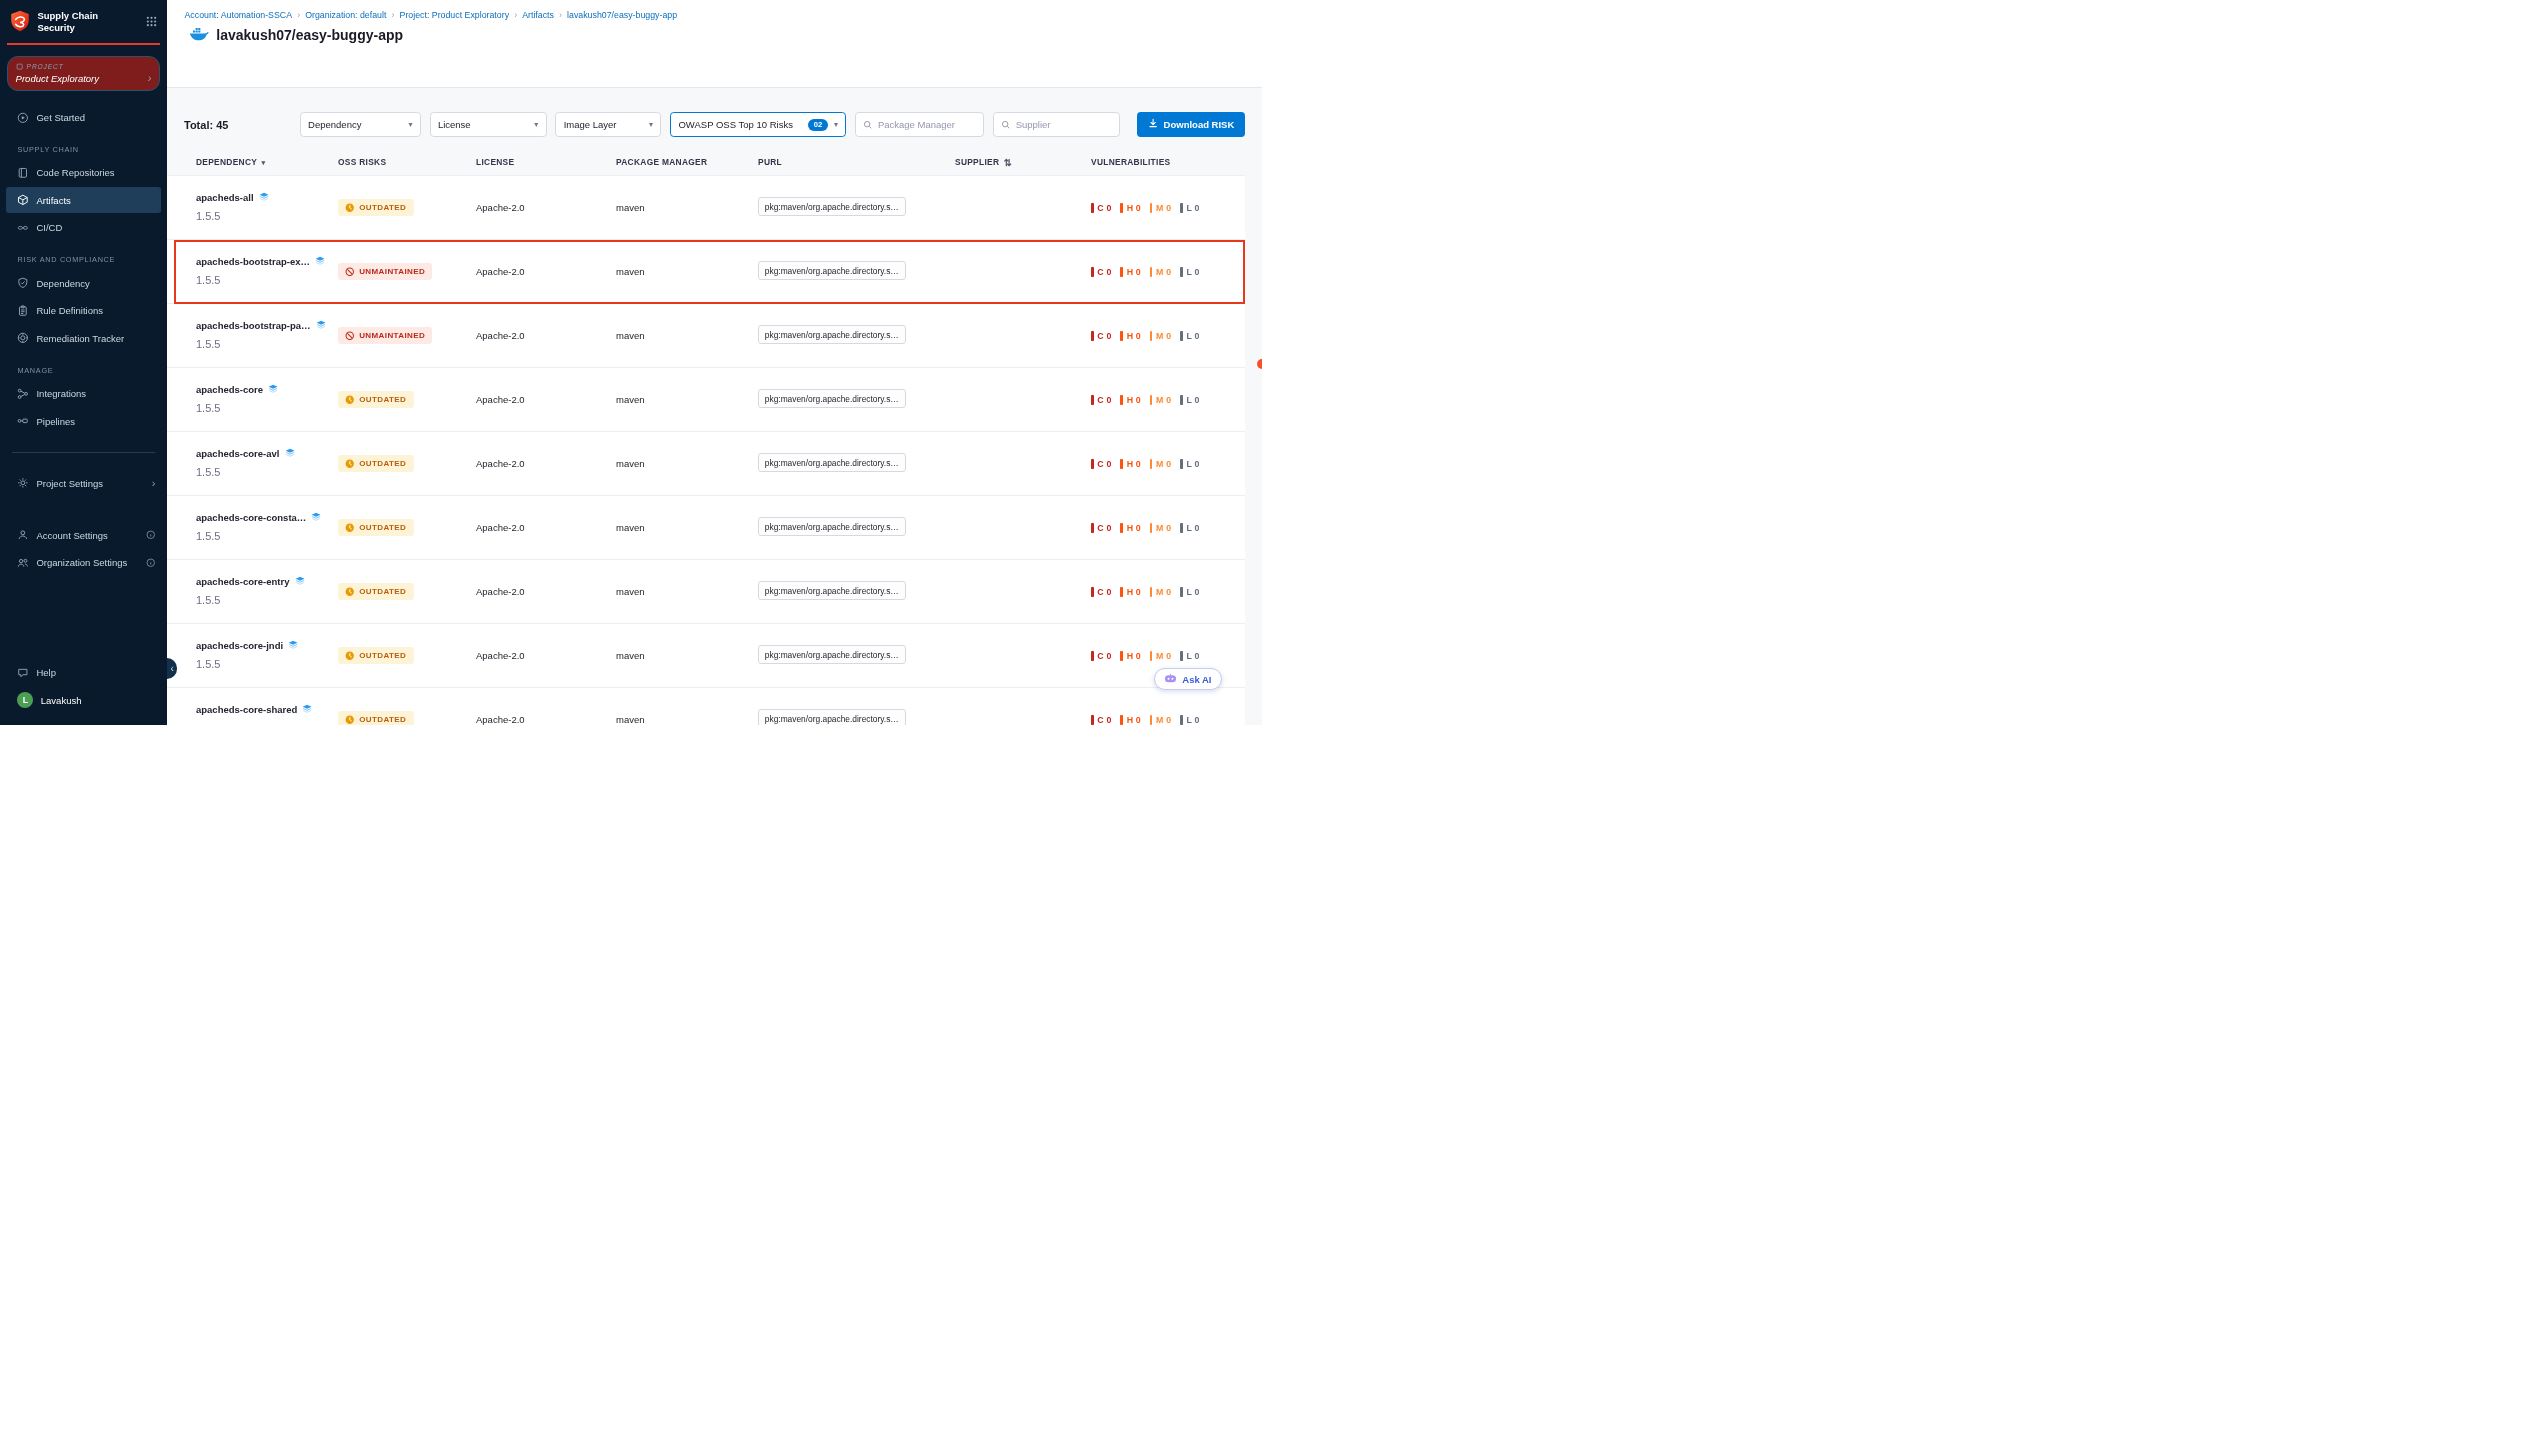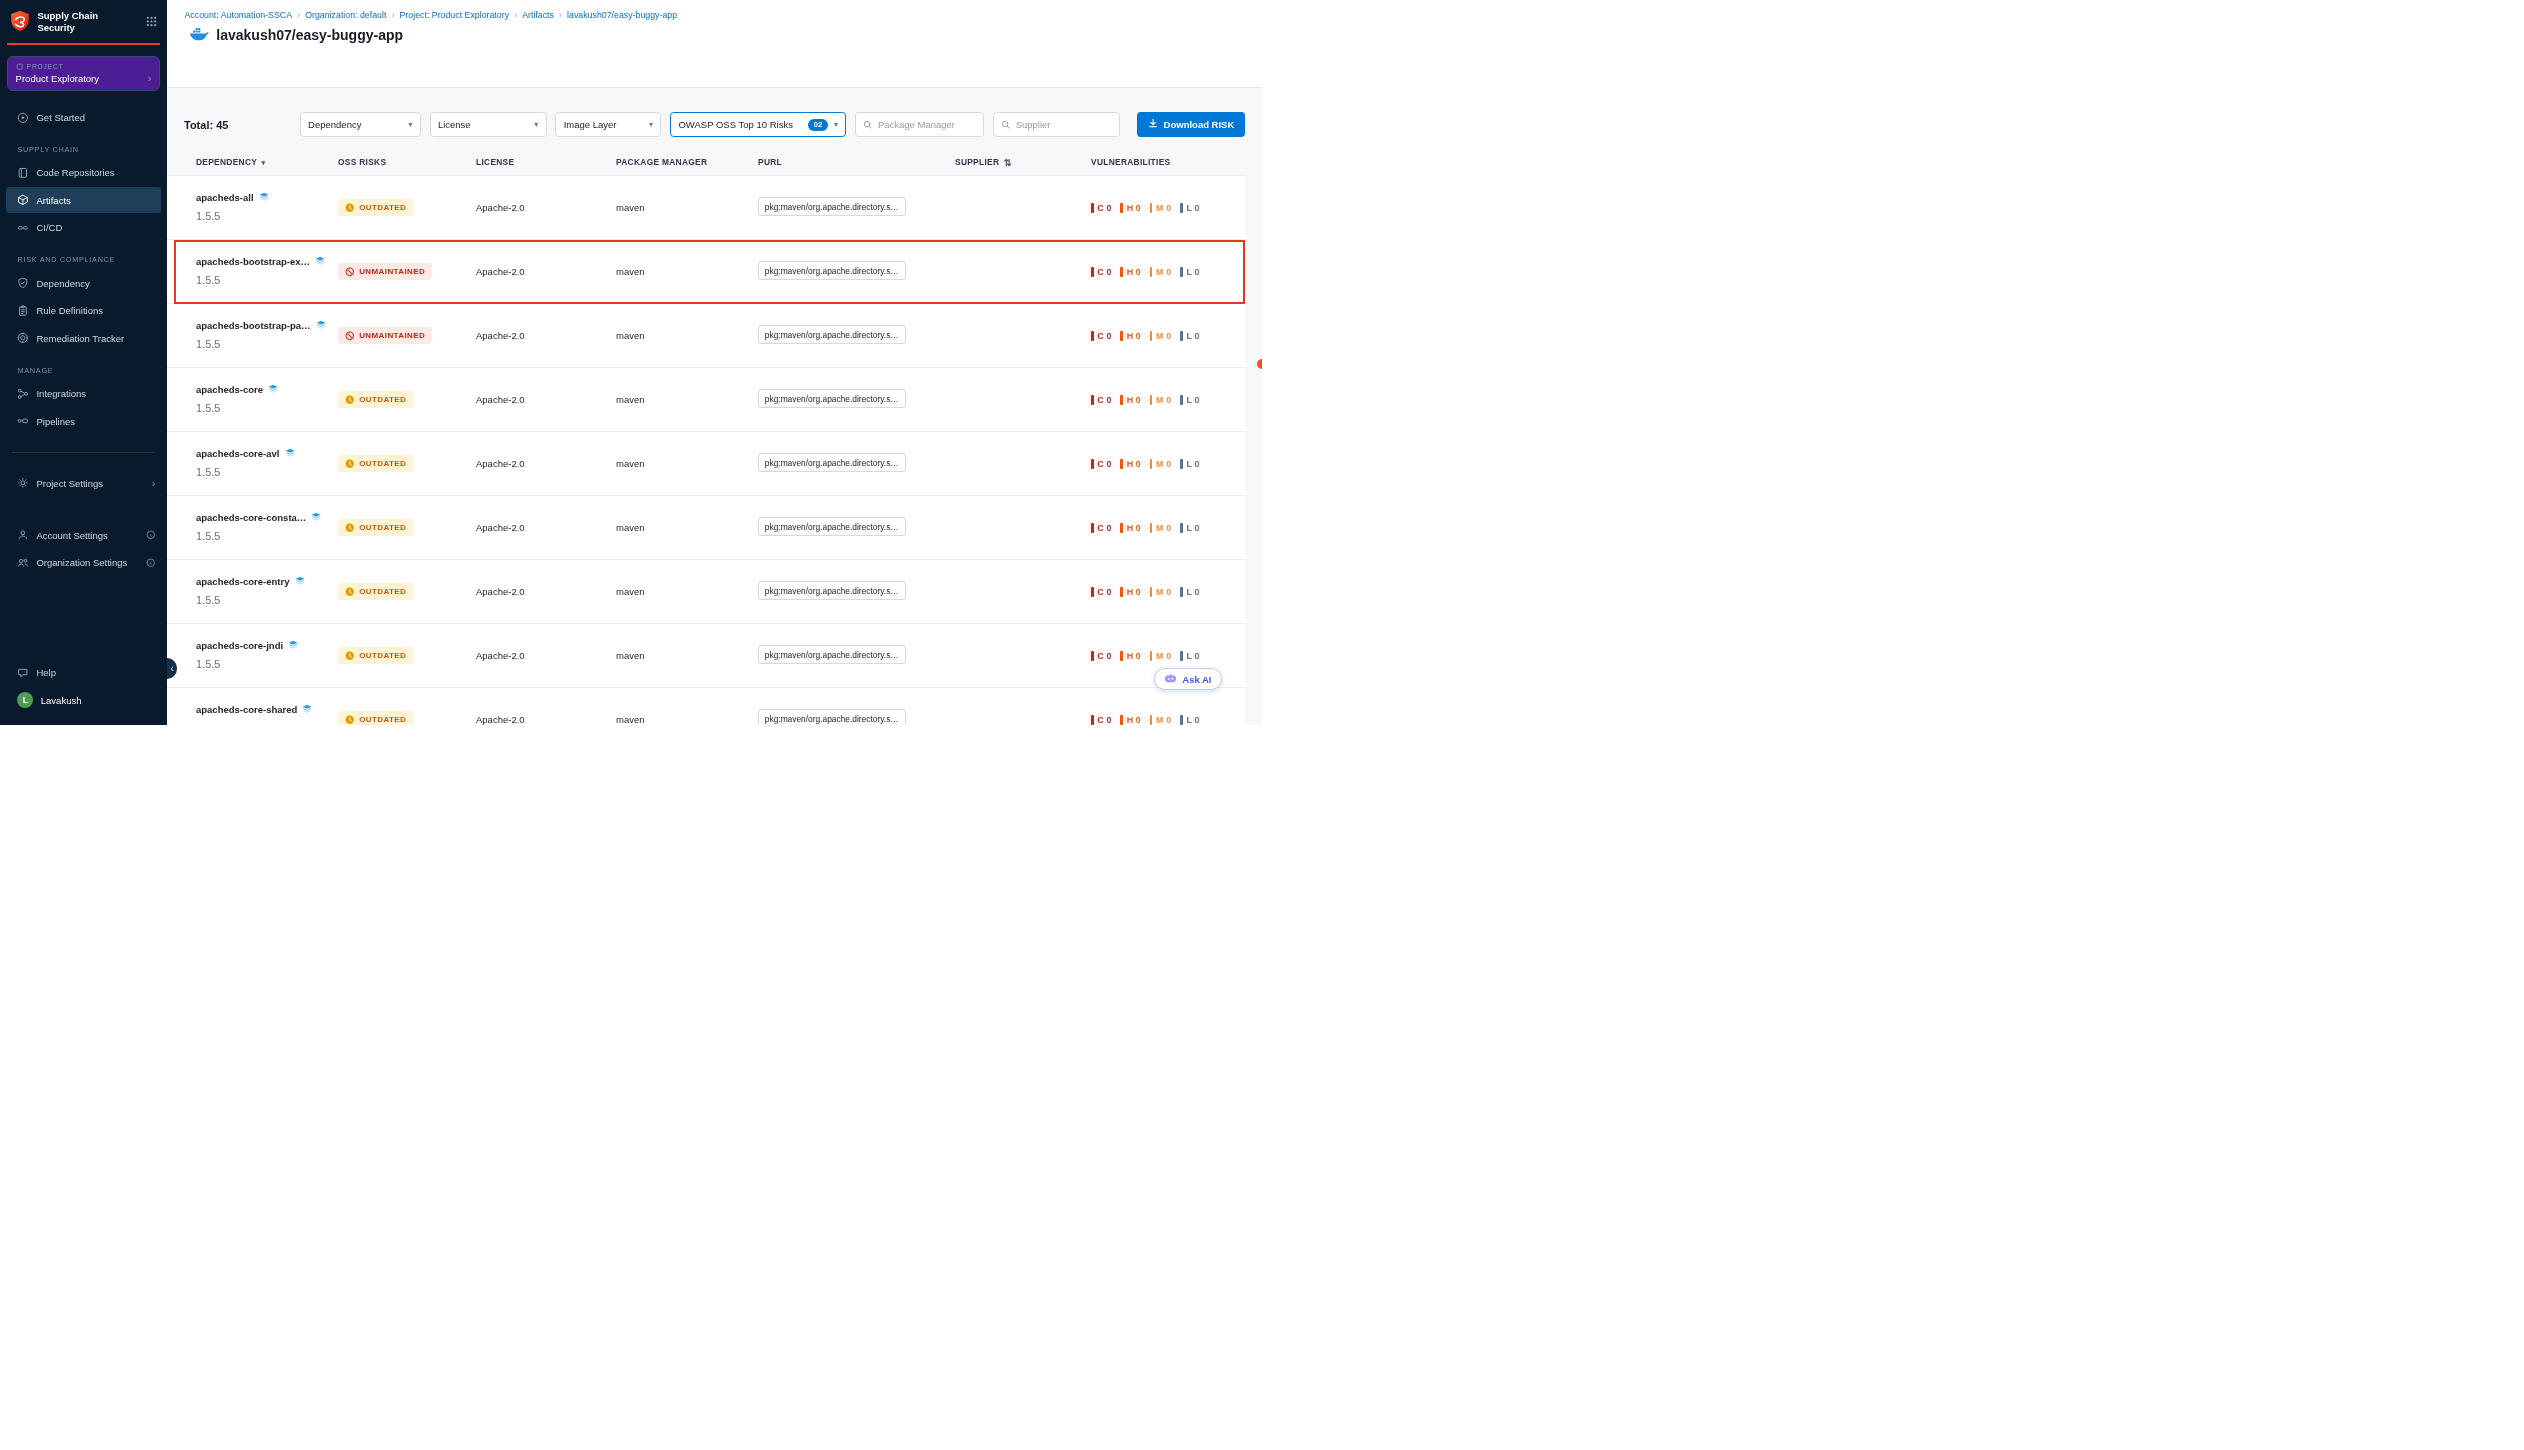--- a/index.html
+++ b/index.html
@@ -6,21 +6,21 @@
   html,body { width:1262px; height:725px; overflow:hidden; }
   body { font-family: "Liberation Sans", sans-serif; background:#fff; color:#1b1b28; }
   .app { position:relative; width:1262px; height:725px; display:flex; overflow:hidden; }
 
   
   .sidebar { width:167px; flex-shrink:0; background:#081a2c; color:#c6d3df; display:flex; flex-direction:column; position:relative; z-index:3; }
   .sb-header { display:flex; align-items:center; gap:6.6px; margin:0 7.3px; padding:10.2px 1.5px 8.8px; border-bottom:2.2px solid #e8372c; }
   .logo-badge { width:22px; height:23.4px; flex-shrink:0; }
   .app-title { flex:1; font-size:9.5px; font-weight:bold; color:#fff; line-height:1.25; }
   .module-grid { color:#93a7ba; cursor:pointer; padding:1.5px; }
-  .project-card { margin:11.7px 7.3px 0; background:#4c1d95; border:0.7px solid #31506b; border-radius:6px; padding:5.8px 7.3px; cursor:pointer; }
+  .project-card { margin:11.7px 7.3px 0; background:#7f1d1d; border:0.7px solid #31506b; border-radius:11px; padding:5.8px 7.3px; cursor:pointer;font-style:italic; }
   .project-label-row { display:flex; align-items:center; gap:3.7px; font-size:6.6px; letter-spacing:0.9px; color:#8aa0b4; }
   .project-name-row { display:flex; align-items:center; justify-content:space-between; margin-top:2.9px; color:#fff; font-size:9.5px; }
   .chev { color:#8aa0b4; font-size:11px; line-height:1; }
   .nav { margin-top:11.7px; }
   .nav-item { display:flex; align-items:center; gap:7.3px; margin:1.5px 5.8px; padding:0 5.8px 0 11.7px; height:26px; border-radius:2.9px; font-size:9.5px; color:#cdd8e2; cursor:pointer; }
   .nav-item .nav-ico { width:11.7px; height:11.7px; color:#8fa5b8; flex-shrink:0; display:grid; place-items:center; }
   .nav-item.active { background:#1f3e59; color:#fff; }
   .nav-item.active .nav-ico { color:#fff; }
   .nav-item .right { margin-left:auto; color:#8aa0b4; display:grid; place-items:center; }
   .section-title { font-size:7.3px; letter-spacing:0.7px; color:#7e92a5; padding:13px 17.5px 4.4px; }

